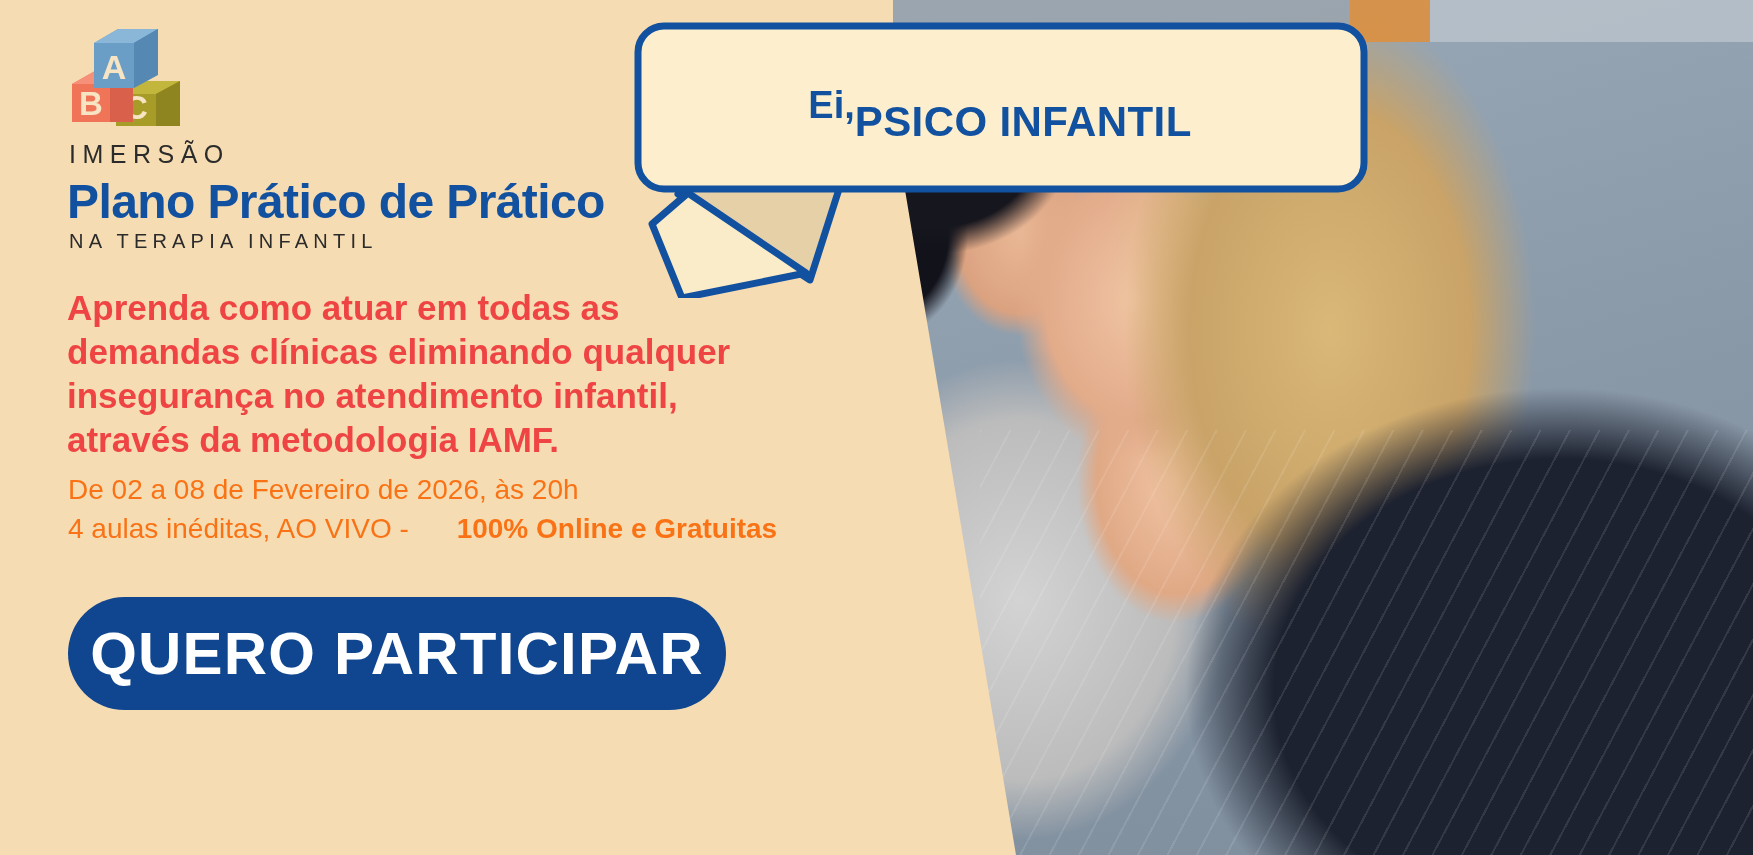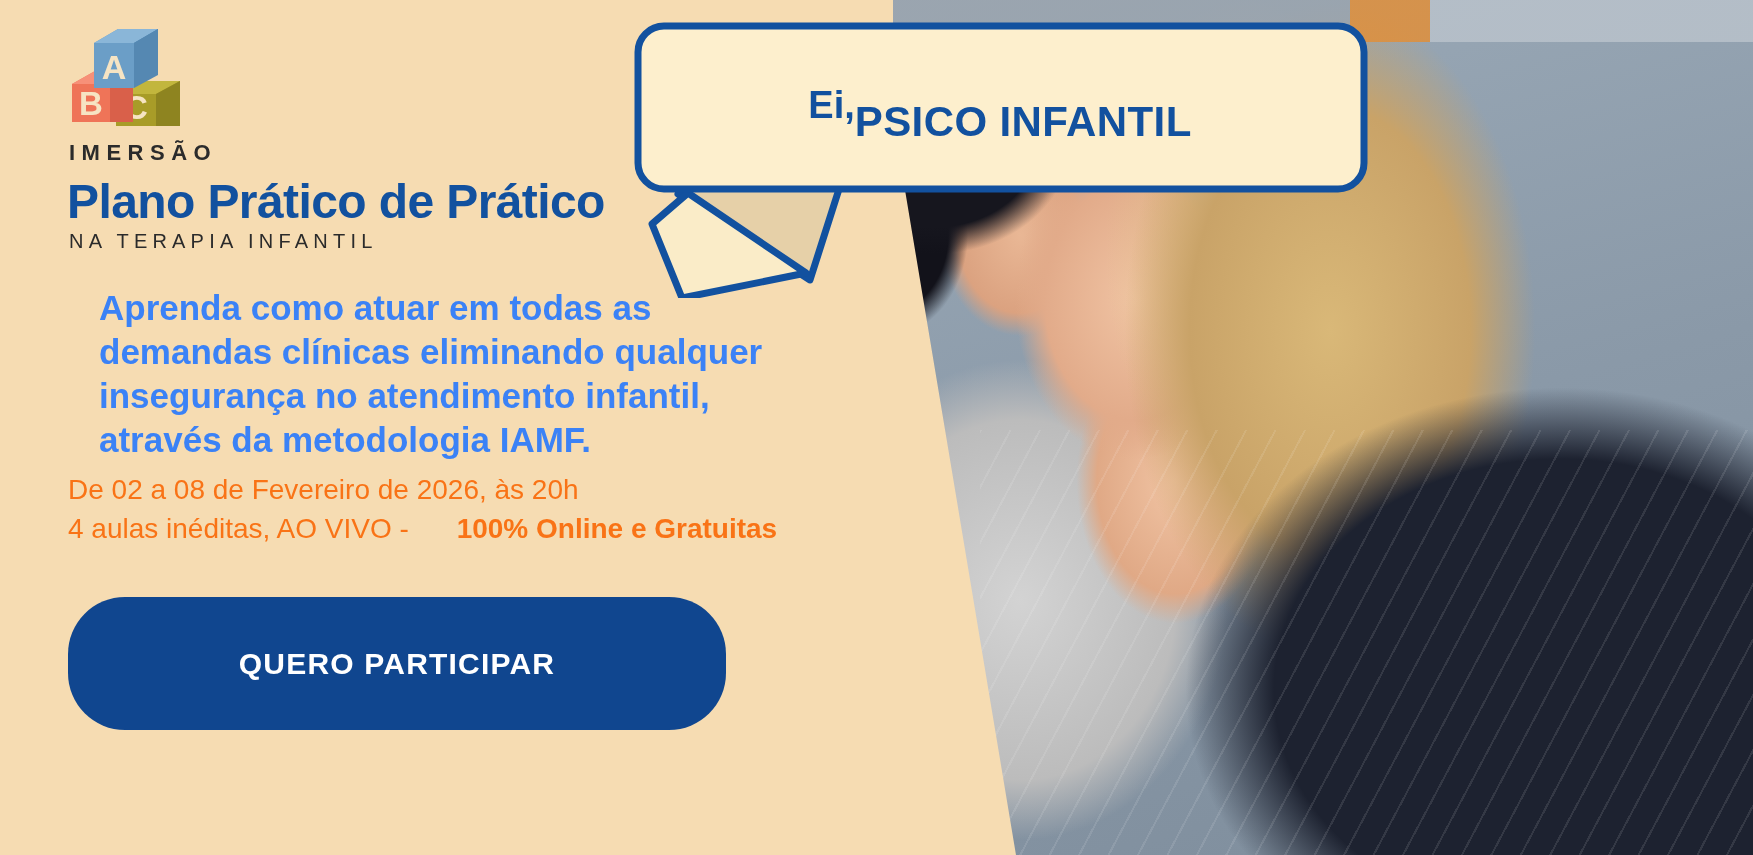--- a/index.html
+++ b/index.html
@@ -80,59 +80,58 @@
     background: #f6dcb2;
     clip-path: polygon(0 0, 893px 0, 893px 118px, 1016px 855px, 0 855px);
   }
 
   
   .logo-blocks { position: absolute; left: 68px; top: 26px; width: 120px; height: 106px; }
 
   
   .kicker {
     position: absolute; left: 69px; top: 140px;
-    font-size: 22px; font-weight: 700; letter-spacing: 6.5px;
+    font-size: 25px; font-weight: 400; letter-spacing: 6.5px;
     color: #2b2b2b;
   }
   .headline {
     position: absolute; left: 67px; top: 174px;
     font-size: 48px; font-weight: 700; letter-spacing: -0.6px;
     color: #12519f;
     white-space: nowrap;
   }
   .subkicker {
     position: absolute; left: 69px; top: 230px;
     font-size: 20px; font-weight: 400; letter-spacing: 5.2px;
     color: #2b2b2b;
   }
   .body-copy {
     position: absolute; left: 67px; top: 286px; width: 730px;
     font-size: 35px; font-weight: 700; line-height: 1.26;
-    color: #3b82f6;
+    color: #ef4444;
     font-stretch: condensed;
-    margin-left: 32px;
   }
   .sched {
     position: absolute; left: 68px; width: 860px;
     font-size: 28px; font-weight: 400; color: #f97316;
   }
   .sched-1 { top: 474px; }
   .sched-2 { top: 513px; }
   .sched b { font-weight: 700; margin-left: 40px; }
 
   
   .cta {
     position: absolute;
     left: 68px; top: 597px;
-    width: 658px; height: 133px;
+    width: 658px; height: 113px;
     background: #10468f;
     border-radius: 57px;
     border: none;
     color: #ffffff;
-    font-size: 30px;
+    font-size: 60px;
     font-weight: 700;
     letter-spacing: 1.2px;
     cursor: pointer;
     display: flex;
     align-items: center;
     justify-content: center;
     padding: 0;
   }
 
   

